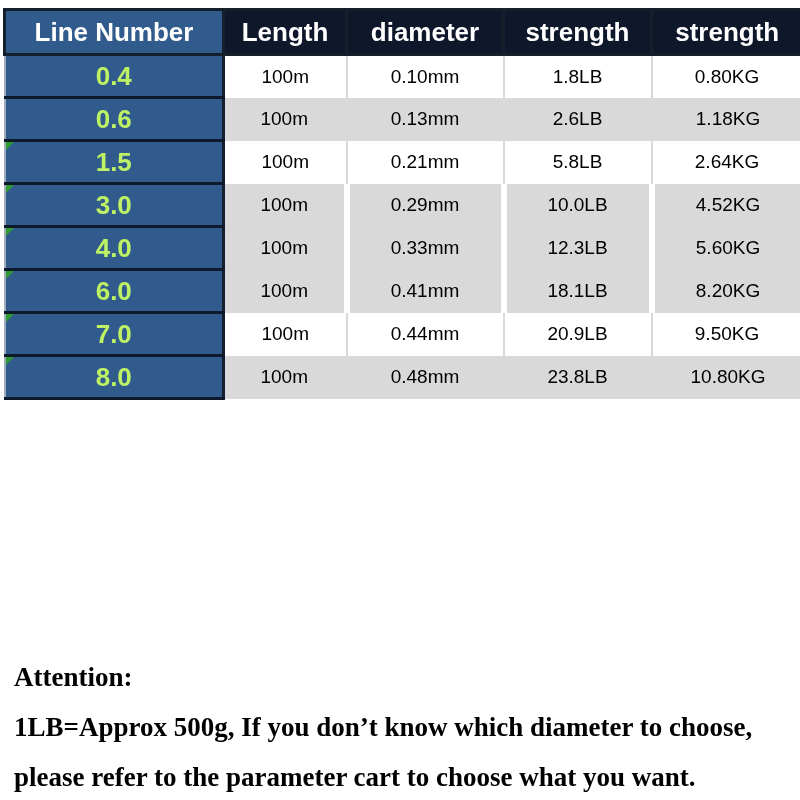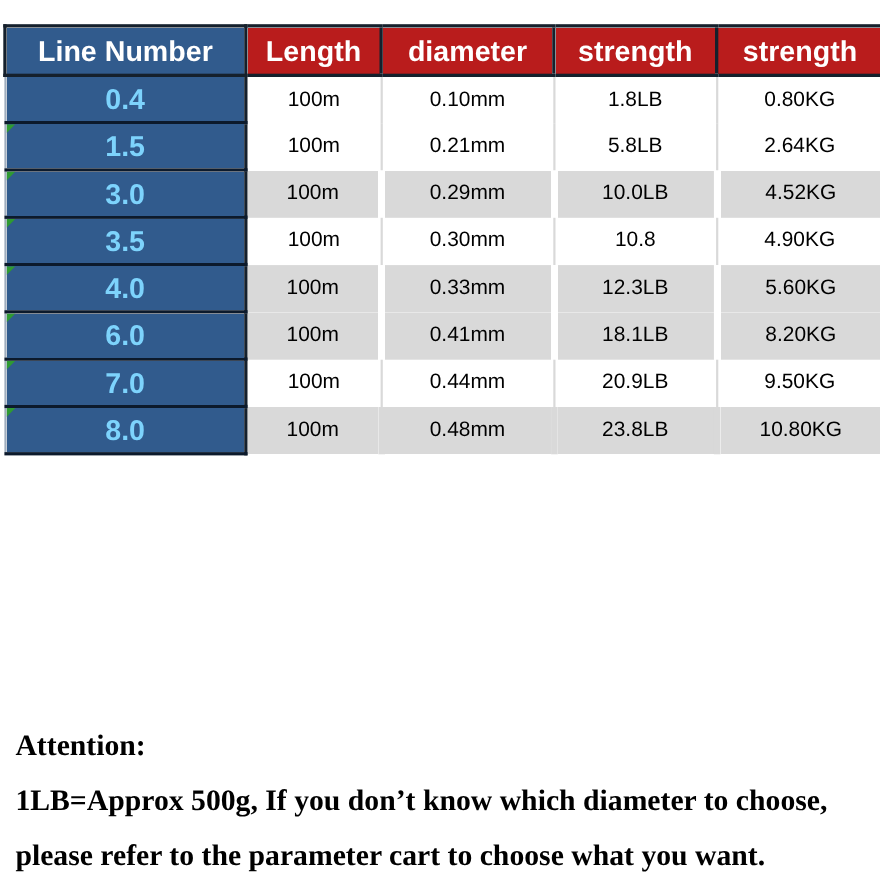--- a/index.html
+++ b/index.html
@@ -11,54 +11,54 @@
   .page {
     position: relative;
     width: 800px;
     height: 800px;
     background: #ffffff;
     overflow: hidden;
   }
   table.spec {
     position: absolute;
     left: 3px;
-    top: 22px;
+    top: 8px;
     width: 797px;
     border-collapse: collapse;
     table-layout: fixed;
   }
   table.spec th, table.spec td {
     padding: 0;
     text-align: center;
     vertical-align: middle;
     overflow: hidden;
     white-space: nowrap;
   }
   th.line-h {
     background: #315b8d;
     color: #ffffff;
     font-size: 26px;
     font-weight: bold;
     height: 42px;
     border: 3px solid #15202c;
   }
   th.blue-h {
-    background: #b91c1c;
+    background: #0f172a;
     color: #ffffff;
     font-size: 26px;
     font-weight: bold;
     height: 42px;
     border: 3px solid #15202c;
     border-right: none;
   }
   th.blue-h:last-child { border-right: 3px solid #15202c; border-right-width: 0; }
   td.line {
     position: relative;
     background: #315b8d;
-    color: #7dd3fc;
+    color: #bef264;
     font-size: 26px;
     font-weight: bold;
     height: 40px;
     border-right: 3px solid #15202c;
     border-bottom: 3px solid #0c1a2c;
     border-left: 2px solid #9fadbd;
   }
   td.data {
     font-size: 19px;
     color: #000000;
@@ -116,40 +116,40 @@
       </tr>
     </thead>
     <tbody>
         <tr class="white">
           <td class="line"><span>0.4</span></td>
           <td class="data first">100m</td>
           <td class="data">0.10mm</td>
           <td class="data">1.8LB</td>
           <td class="data">0.80KG</td>
         </tr>
+        <tr class="gray solid">
+          <td class="line"><span>0.6</span></td>
+          <td class="data first">100m</td>
+          <td class="data">0.13mm</td>
+          <td class="data">2.6LB</td>
+          <td class="data">1.18KG</td>
+        </tr>
         <tr class="white">
           <td class="line"><span class="tri"></span><span>1.5</span></td>
           <td class="data first">100m</td>
           <td class="data">0.21mm</td>
           <td class="data">5.8LB</td>
           <td class="data">2.64KG</td>
         </tr>
         <tr class="gray">
           <td class="line"><span class="tri"></span><span>3.0</span></td>
           <td class="data first">100m</td>
           <td class="data">0.29mm</td>
           <td class="data">10.0LB</td>
           <td class="data">4.52KG</td>
-        </tr>
-        <tr class="white">
-          <td class="line"><span class="tri"></span><span>3.5</span></td>
-          <td class="data first">100m</td>
-          <td class="data">0.30mm</td>
-          <td class="data">10.8</td>
-          <td class="data">4.90KG</td>
         </tr>
         <tr class="gray">
           <td class="line"><span class="tri"></span><span>4.0</span></td>
           <td class="data first">100m</td>
           <td class="data">0.33mm</td>
           <td class="data">12.3LB</td>
           <td class="data">5.60KG</td>
         </tr>
         <tr class="gray">
           <td class="line"><span class="tri"></span><span>6.0</span></td>

